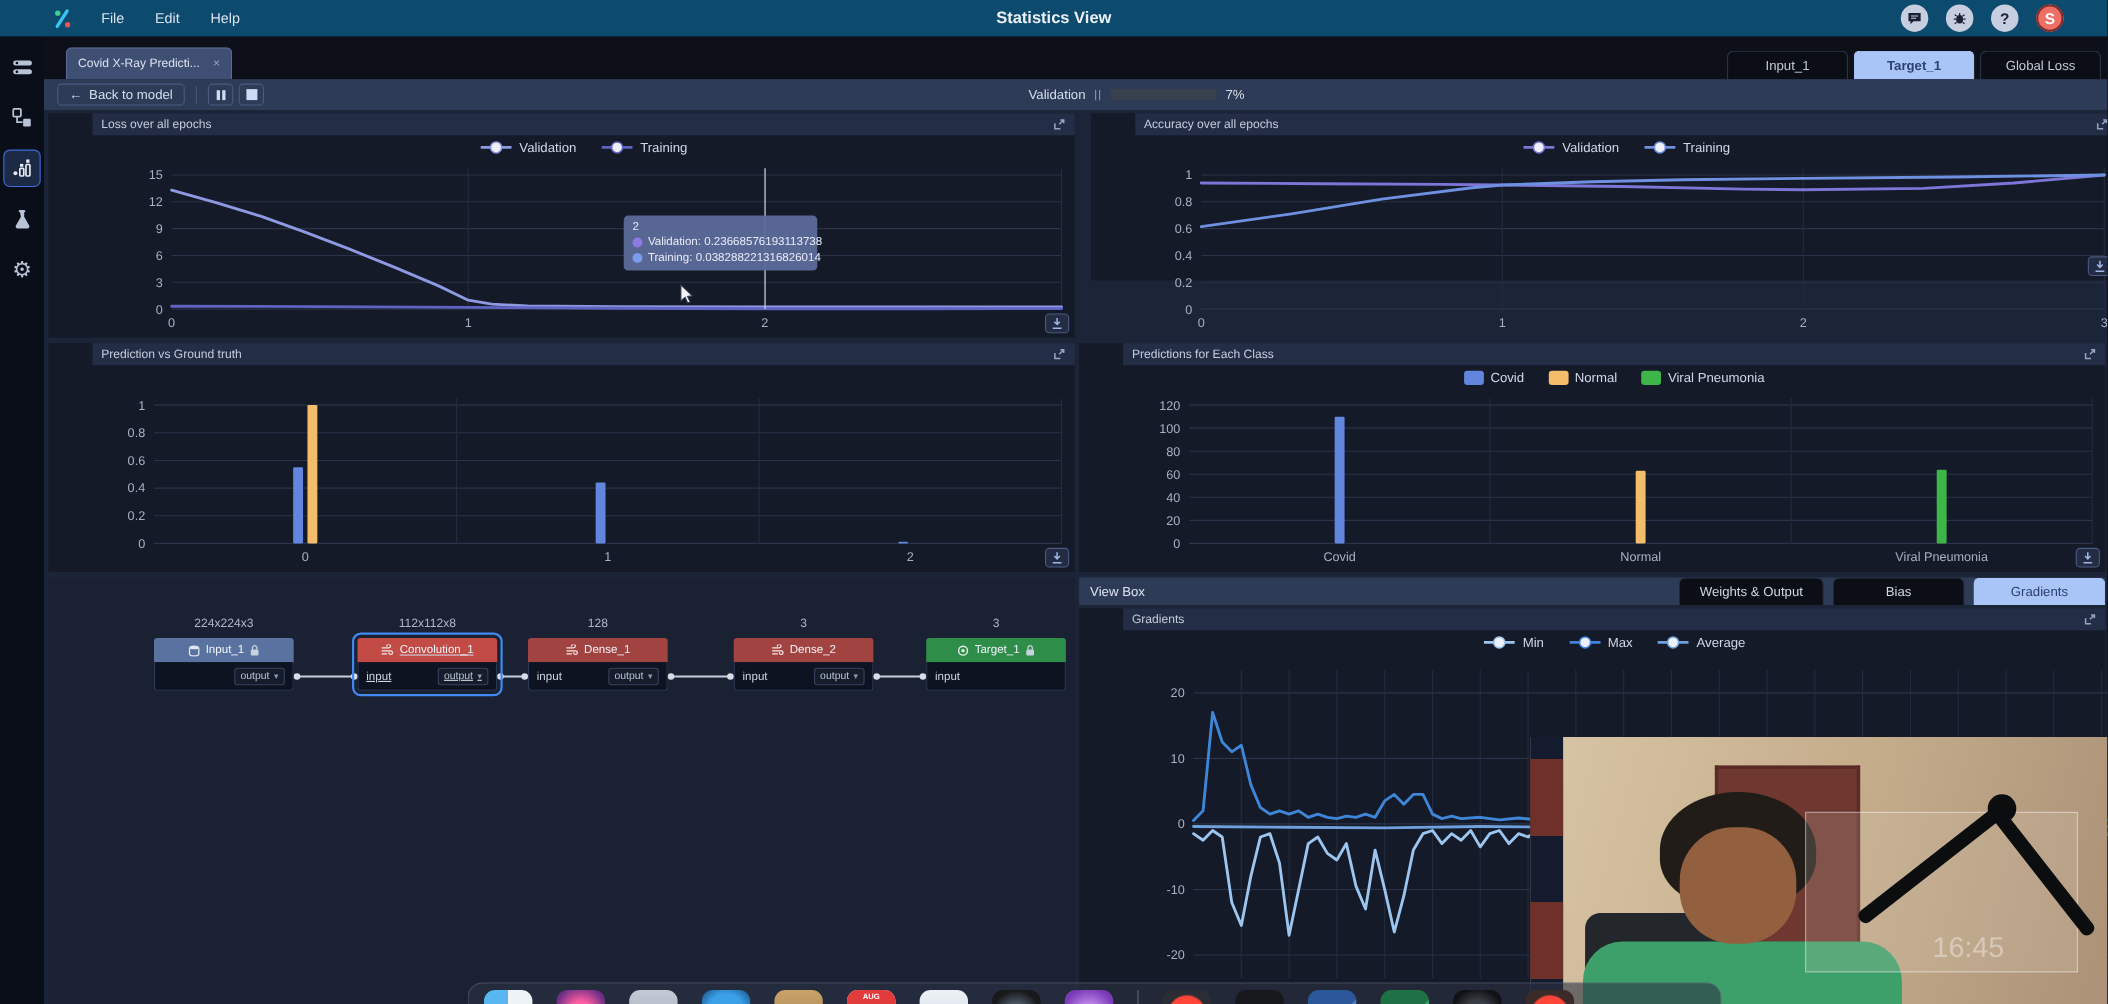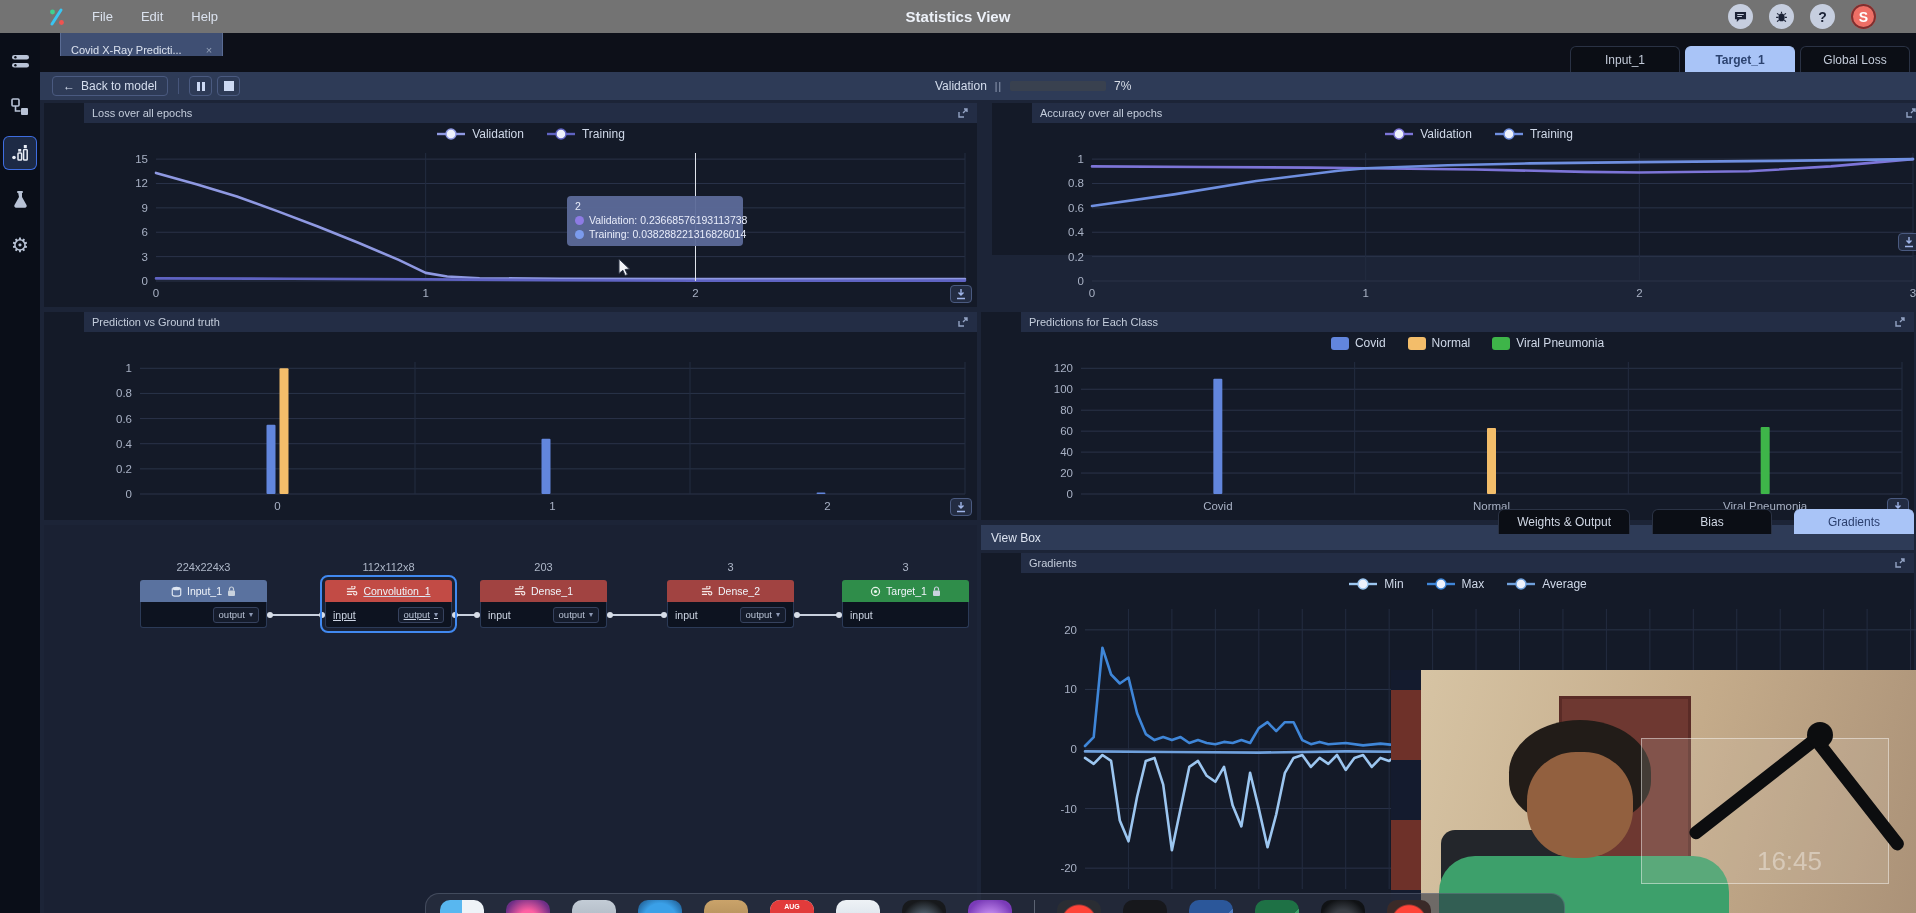--- a/index.html
+++ b/index.html
@@ -2,21 +2,21 @@
 <html><head>
 <meta charset="utf-8">
 <style>
   * { margin:0; padding:0; box-sizing:border-box; }
   body { background:#000; font-family:"Liberation Sans", sans-serif; }
   #root { position:relative; width:1916px; height:913px; overflow:hidden;
           background:#1c2437; color:#cdd5e4; }
 
   
   #topbar { position:absolute; left:0; top:0; width:1916px; height:33px;
-            background:#737373; display:flex; align-items:center; z-index:30; }
+            background:#0c4a6e; display:flex; align-items:center; z-index:30; }
   #logo { margin-left:46px; width:22px; height:20px; }
   #menus { display:flex; gap:28px; margin-left:24px; font-size:13px; color:#dbe2ee; }
   #menus span { cursor:default; }
   #app-title { position:absolute; left:0; right:0; text-align:center; font-size:15px;
                font-weight:bold; color:#edf1f8; pointer-events:none; }
   #topbar-right { position:absolute; right:40px; top:4px; display:flex; gap:16px; align-items:center; }
   .tb-circle { width:25px; height:25px; border-radius:50%; background:#c6cedf;
                display:flex; align-items:center; justify-content:center; color:#1b2236;
                font-weight:bold; font-size:14px; }
   .tb-avatar { background:#ee6f66; color:#fff; box-shadow:0 0 0 2px #7c2f2f inset; }
@@ -24,23 +24,23 @@
   
   #sidebar { position:absolute; left:0; top:33px; width:40px; height:880px;
              background:#0a0e18; z-index:25; display:flex; flex-direction:column;
              align-items:center; padding-top:12px; gap:14px; }
   .sb-btn { width:32px; height:32px; display:flex; align-items:center; justify-content:center;
             border-radius:5px; color:#b9c3d6; font-size:20px; }
   .sb-btn.active { background:#1d2a45; box-shadow:0 0 0 1px #3e6de0; }
 
   
   #tabrow { position:absolute; left:40px; top:33px; width:1876px; height:39px; background:#0d1019; }
-  #project-tab { position:absolute; left:20px; bottom:16px; height:29px; min-width:142px;
+  #project-tab { position:absolute; left:20px; bottom:0; height:29px; min-width:142px;
                  background:#3f4f73; border:1px solid #5a6c94; border-bottom:none;
-                 border-radius:5px 5px 0 0; display:flex; align-items:flex-end; gap:24px;
+                 border-radius:5px 5px 0 0; display:flex; align-items:center; gap:12px;
                  padding:0 10px; font-size:11px; color:#dbe2ef; }
   #project-tab .close { color:#93a0b8; font-size:11px; }
   #right-tabs { position:absolute; right:6px; bottom:0; display:flex; gap:5px; }
   .rtab { min-width:110px; height:26px; display:flex; align-items:center; justify-content:center;
           font-size:12px; border-radius:6px 6px 0 0; background:#0b0e15; color:#c2cad8;
           border:1px solid #2a3244; border-bottom:none; padding:0 14px; }
   .rtab.sel { background:#a9c4f7; color:#2c4370; border-color:#a9c4f7; font-weight:bold; }
 
   
   #toolbar { position:absolute; left:40px; top:72px; width:1876px; height:28px;
@@ -90,21 +90,21 @@
                   font-size:10.5px; color:#e8ecfa; z-index:4; }
   #loss-tooltip .tt-head { margin-bottom:2px; }
   .tt-row { display:flex; align-items:center; gap:5px; white-space:nowrap; margin-top:2px; }
   .tt-dot { width:9px; height:9px; border-radius:50%; flex:none; }
   #cursor { position:absolute; left:618px; top:258px; z-index:60; pointer-events:none; }
 
   
   #viewbox-strip { position:absolute; left:981px; top:525px; width:933px; height:25px;
                    background:#2e3b57; display:flex; align-items:center; }
   #viewbox-strip .vb-title { font-size:12px; color:#dce3f0; padding-left:10px; }
-  #vb-tabs { position:absolute; right:0; bottom:16px; display:flex; gap:22px; }
+  #vb-tabs { position:absolute; right:0; bottom:0; display:flex; gap:8px; }
   .vbtab { min-width:120px; height:25px; display:flex; align-items:center; justify-content:center;
            font-size:12px; border-radius:6px 6px 0 0; background:#0b0e15; color:#d0d7e4;
            border:1px solid #2a3244; border-bottom:none; padding:0 18px; }
   .vbtab.sel { background:#a9c4f7; color:#2b3f6e; border-color:#a9c4f7; }
 
   
   #map-canvas { position:relative; width:100%; height:100%; }
   #map-links { position:absolute; left:0; top:0; }
   .shape-label { position:absolute; top:36px; width:127px; text-align:center;
                  font-size:11px; color:#aeb7c8; }
@@ -525,21 +525,21 @@
               <svg width="12" height="11" viewBox="0 0 12 12">
                 <path d="M1 3.2h6.5a1.8 1.8 0 1 0-1.8-1.8M1 6.2h8.5a1.8 1.8 0 1 1-1.8 1.8M1 9.2h4.5" stroke="#f6e9e8" fill="none" stroke-width="1.25" stroke-linecap="round"></path>
               </svg>
               <span>Convolution_1</span>
             </div>
             <div class="node-body">
               <span class="plabel">input</span>
               <span class="dd">output<span class="caret">▾</span></span>
             </div>
           </div>
-          <div class="shape-label" style="left: 396px;">203</div>
+          <div class="shape-label" style="left: 396px;">128</div>
           <div class="node" style="left: 396px;">
             <div class="node-head" style="background:#a14341">
               <svg width="12" height="11" viewBox="0 0 12 12">
                 <path d="M1 3.2h6.5a1.8 1.8 0 1 0-1.8-1.8M1 6.2h8.5a1.8 1.8 0 1 1-1.8 1.8M1 9.2h4.5" stroke="#f6e9e8" fill="none" stroke-width="1.25" stroke-linecap="round"></path>
               </svg>
               <span>Dense_1</span>
             </div>
             <div class="node-body">
               <span class="plabel">input</span>
               <span class="dd">output<span class="caret">▾</span></span>

